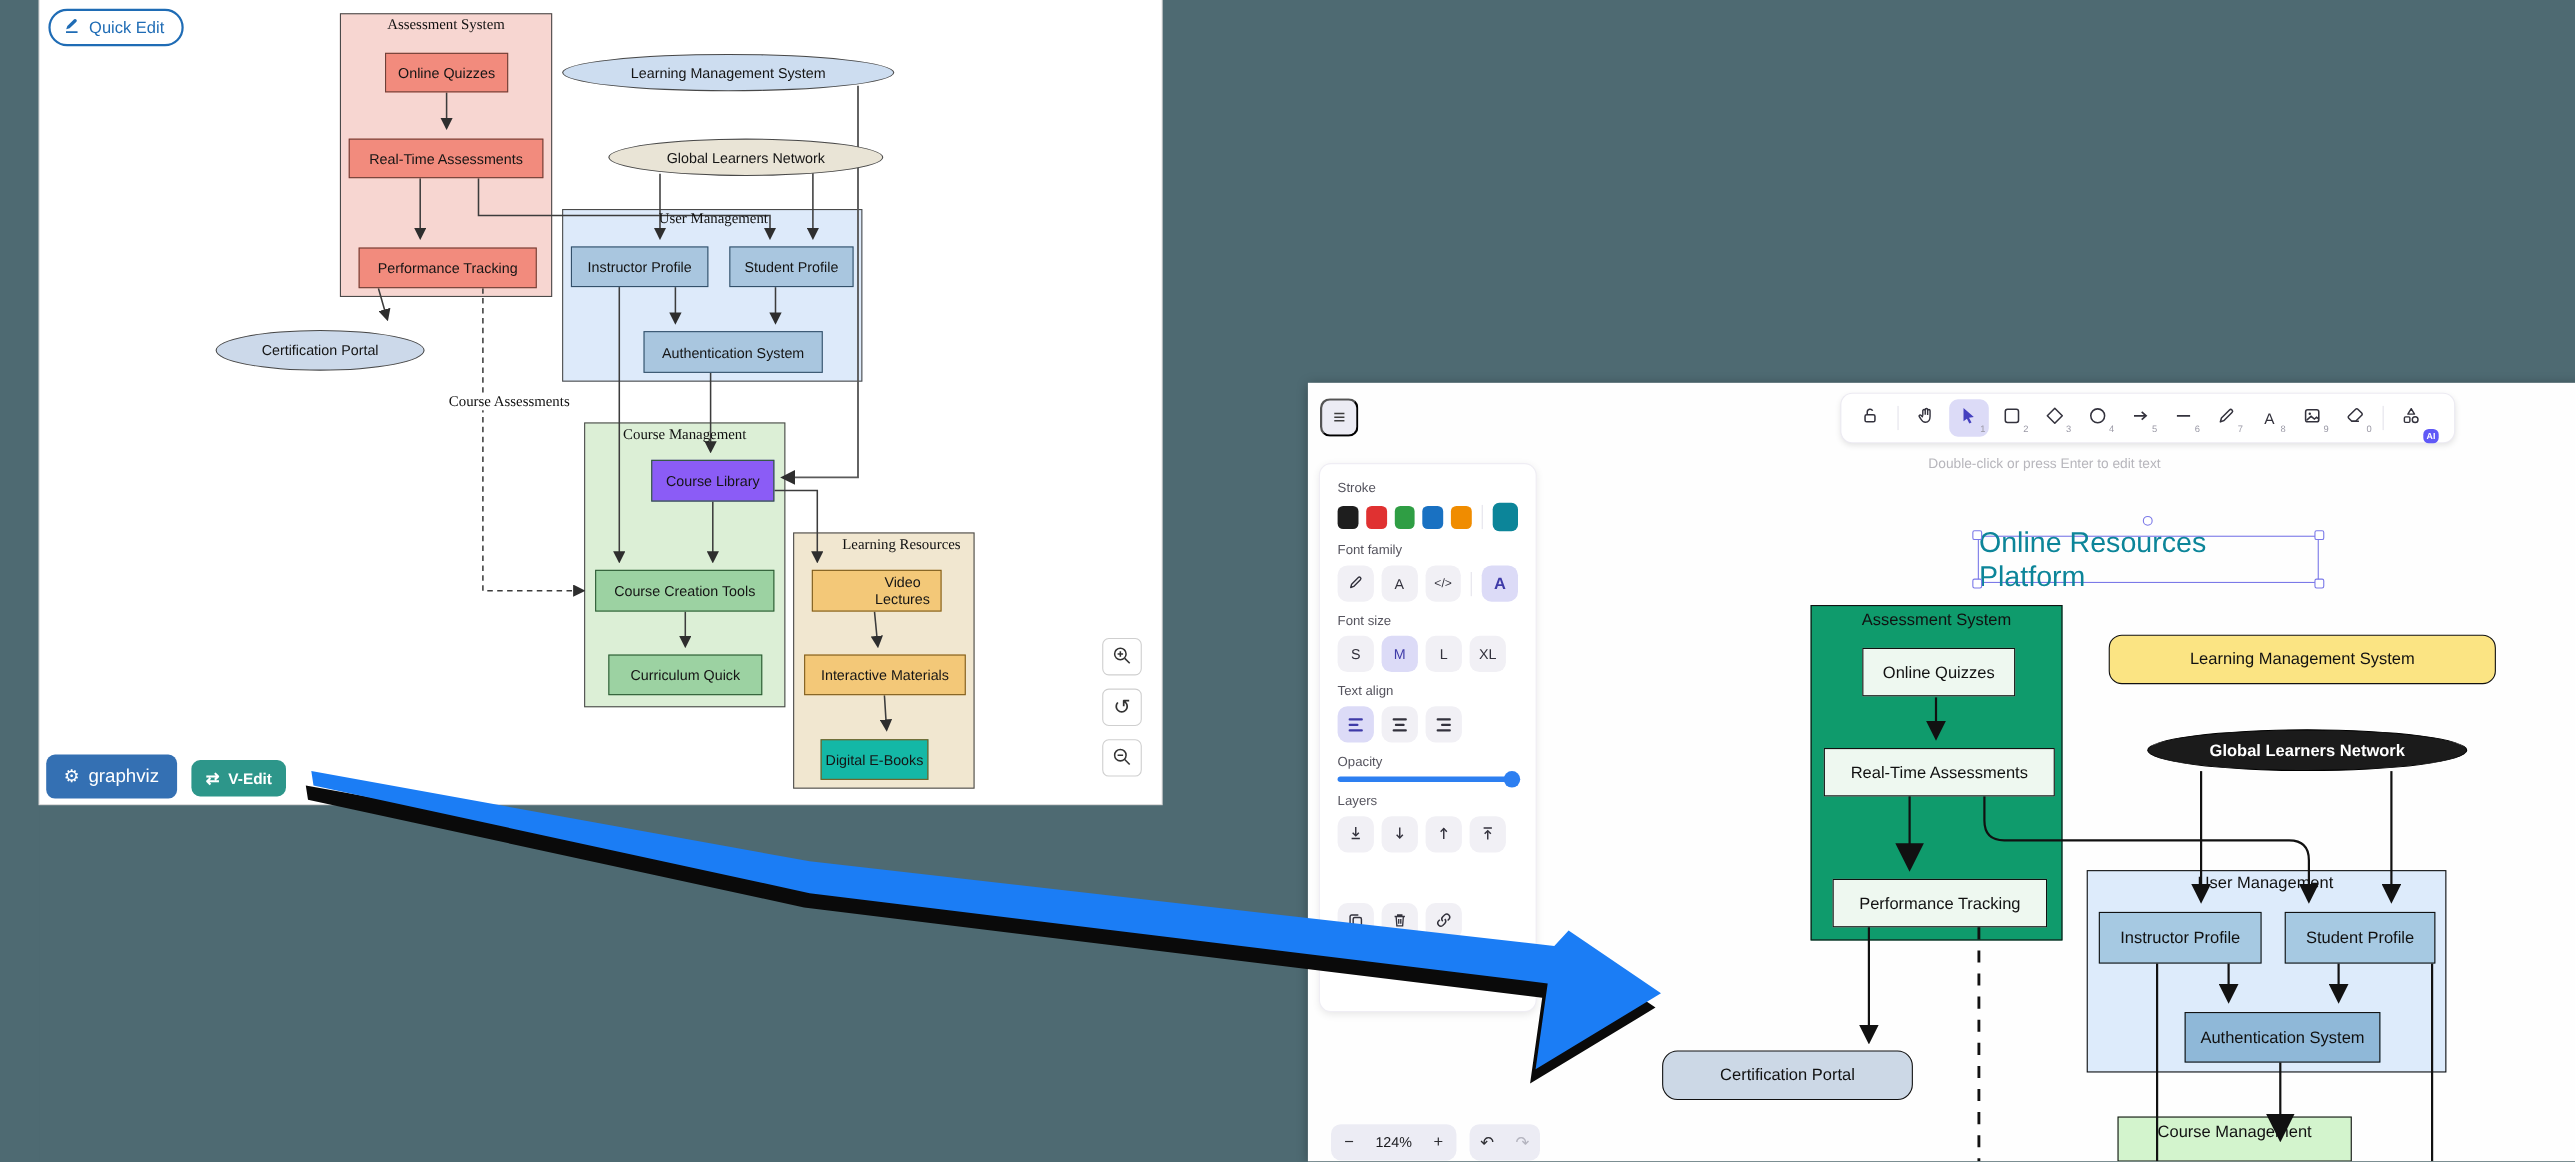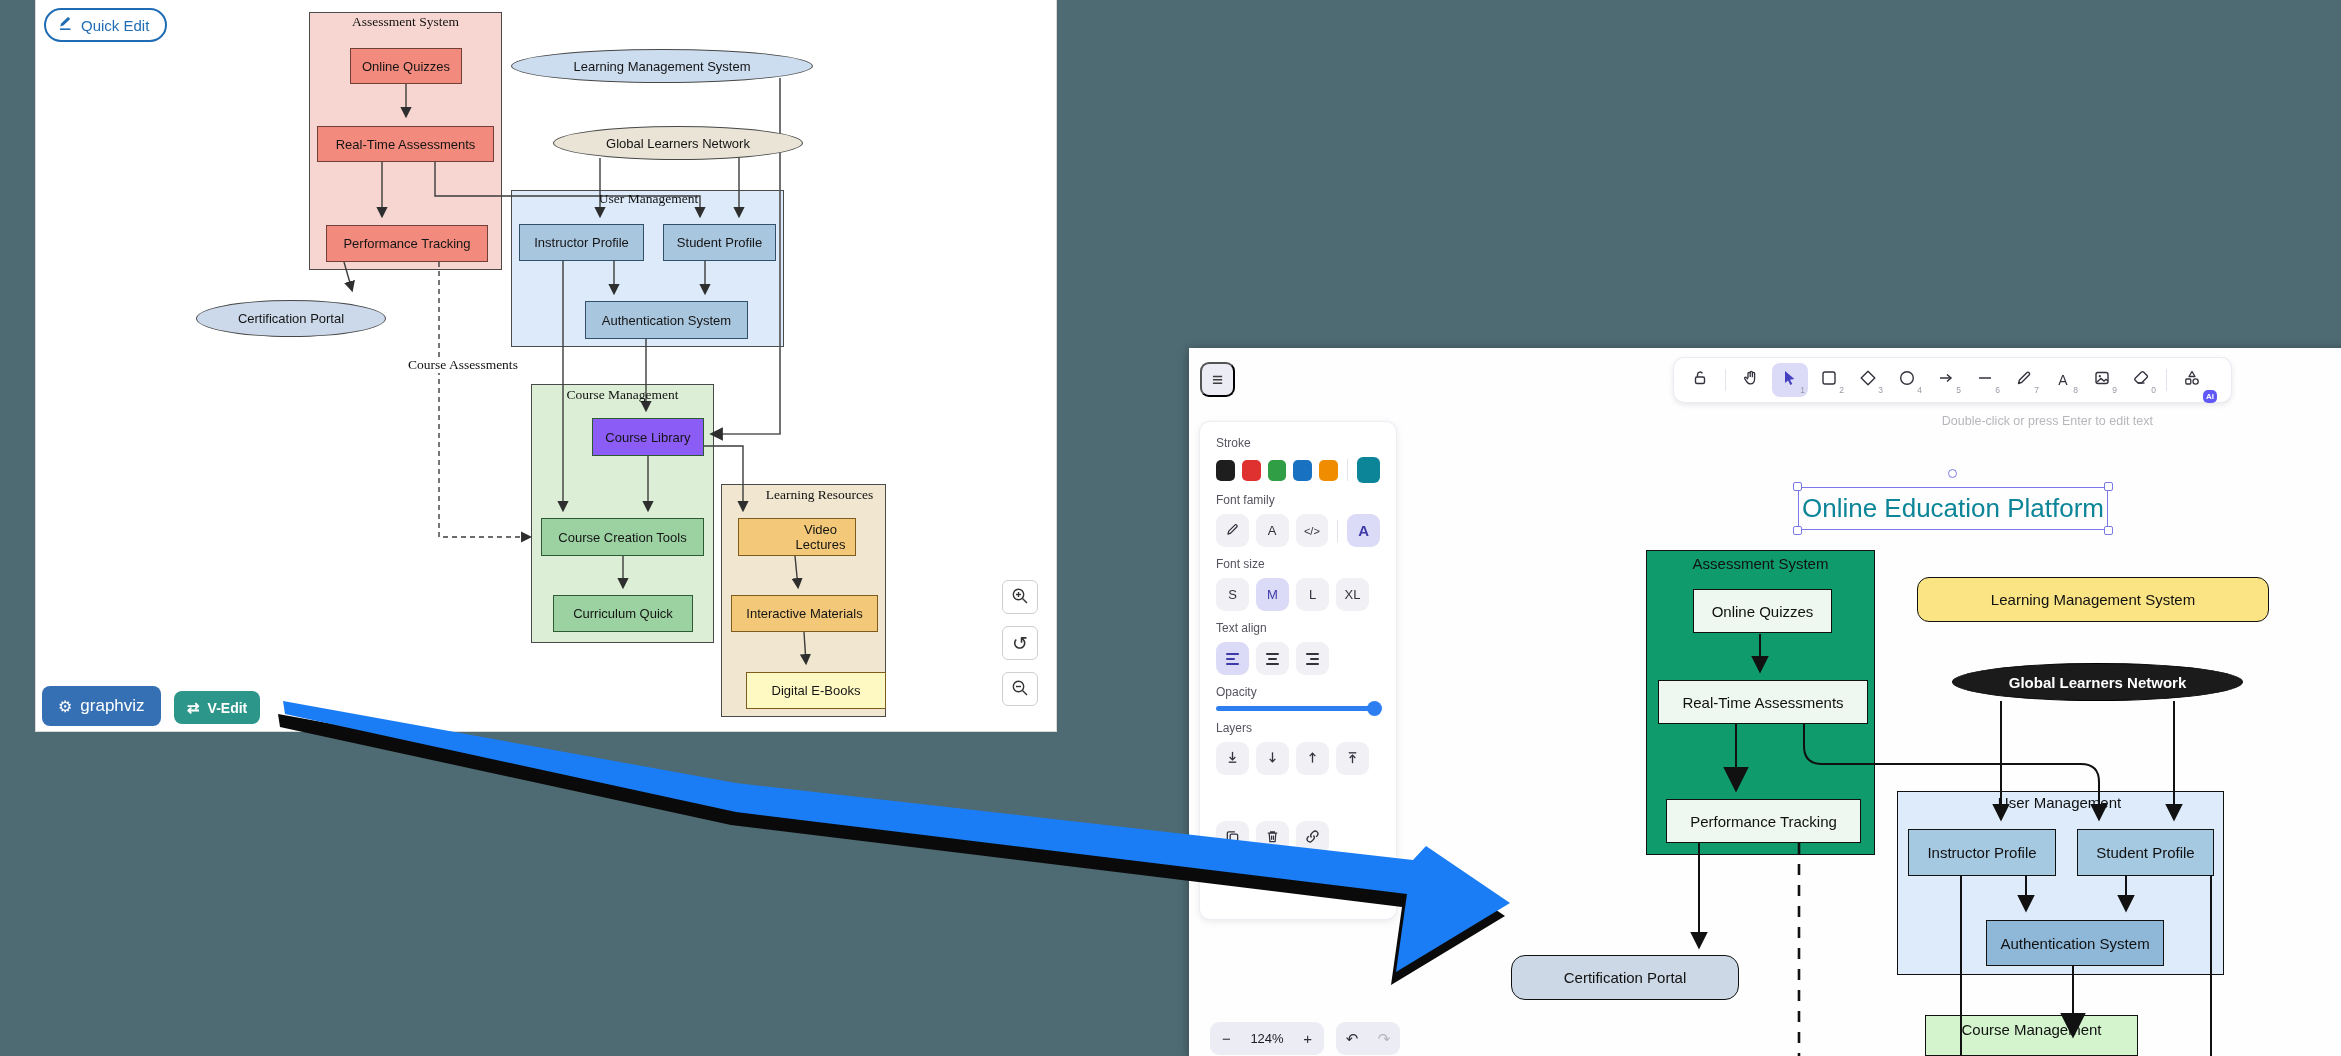--- a/index.html
+++ b/index.html
@@ -27,21 +27,21 @@
   .r-cluster-label { position:absolute; z-index:3; font-size:15px; color:#111; text-align:center; }
   .r-node { position:absolute; z-index:3; display:flex; align-items:center; justify-content:center; font-size:15px; color:#111; border:1.7px solid #111; text-align:center; }
   .rsvg { position:absolute; left:0; top:0; z-index:5; pointer-events:none; }
   .hamburger { position:absolute; left:11px; top:14px; width:35px; height:35px; border-radius:9px; background:#ececf4; display:flex; align-items:center; justify-content:center; font-size:19px; color:#3d3d3d; cursor:pointer; z-index:8; }
   .toolbar { position:absolute; left:485px; top:10px; width:557px; height:44px; background:#fff; border-radius:10px; box-shadow:0 0 0 1px #eceaf2, 0 2px 6px rgba(0,0,0,.12); display:flex; align-items:center; padding:0 8px; gap:3px; z-index:8; }
   .tool { position:relative; width:36px; height:34px; border-radius:8px; display:flex; align-items:center; justify-content:center; color:#33323d; cursor:pointer; }
   .tool.active { background:#dcdbf7; color:#4440bf; }
   .tool .num { position:absolute; right:3px; bottom:2px; font-size:8.5px; color:#9a99a6; }
   .tb-div { width:1px; height:22px; background:#e4e3ec; margin:0 4px; }
   .ai-badge { position:absolute; right:-7px; bottom:-6px; background:#6059f7; color:#fff; font-size:8px; font-weight:700; border-radius:5px; padding:2px 3px; }
-  .hint { position:absolute; left:564px; top:66px; width:400px; text-align:right; font-size:12.5px; color:#b7b6bc; z-index:7; }
+  .hint { position:absolute; left:564px; top:66px; width:400px; text-align:left; font-size:12.5px; color:#b7b6bc; z-index:7; }
   .props { position:absolute; left:11px; top:74px; width:196px; height:497px; background:#fff; border-radius:10px; box-shadow:0 0 0 1px #efedf4, 0 2px 8px rgba(0,0,0,.1); padding:14px 16px; z-index:8; }
   .sec-label { font-size:12px; color:#55545e; margin:10px 0 7px; }
   .sec-label:first-child { margin-top:0; }
   .row { display:flex; align-items:center; gap:7px; }
   .swatch { width:21px; height:21px; border-radius:5px; cursor:pointer; }
   .sw-div { width:1px; height:22px; background:#e4e3ec; margin:0 2px; }
   .swatch.big { width:26px; height:26px; border-radius:6px; }
   .pbtn { width:33px; height:33px; border-radius:9px; background:#f1f0f5; display:flex; align-items:center; justify-content:center; font-size:13px; color:#33323d; cursor:pointer; }
   .pbtn.active { background:#dcdbf7; color:#3e3aa8; }
   .slider-track { position:relative; width:164px; height:5px; border-radius:3px; background:#2d7ff1; margin:6px 0 4px; }
@@ -122,21 +122,21 @@
     <div class="node ellipse" style="left:517px;top:126px;width:250px;height:34px;background:#e9e4d6;">Global Learners Network</div>
     <div class="node" style="left:483px;top:224px;width:125px;height:37px;background:#a9c6df;border-color:#33506a;">Instructor Profile</div>
     <div class="node" style="left:627px;top:224px;width:113px;height:37px;background:#a9c6df;border-color:#33506a;">Student Profile</div>
     <div class="node" style="left:549px;top:301px;width:163px;height:38px;background:#a9c6df;border-color:#33506a;">Authentication System</div>
     <div class="node ellipse" style="left:160px;top:300px;width:190px;height:37px;background:#ccd9ea;">Certification Portal</div>
     <div class="node" style="left:556px;top:418px;width:112px;height:38px;background:#8b5cf6;border-color:#2d5a33;">Course Library</div>
     <div class="node" style="left:505px;top:518px;width:163px;height:38px;background:#9cd2a2;border-color:#2d5a33;">Course Creation Tools</div>
     <div class="node" style="left:517px;top:595px;width:140px;height:37px;background:#9cd2a2;border-color:#2d5a33;">Curriculum Quick</div>
     <div class="node" style="left:702px;top:518px;width:118px;height:38px;background:#f3c878;border-color:#7d5c1e;padding-left:47px;">Video Lectures</div>
     <div class="node" style="left:695px;top:595px;width:147px;height:37px;background:#f3c878;border-color:#7d5c1e;">Interactive Materials</div>
-    <div class="node" style="left:710px;top:672px;width:140px;height:37px;background:#fef9c3;border-color:#7d5c1e;">Digital E-Books</div>
+    <div class="node" style="left:710px;top:672px;width:98px;height:37px;background:#14b8a6;border-color:#7d5c1e;">Digital E-Books</div>
 
     <div class="edge-label" style="left:372px;top:357px;width:140px;background:#fff;">Course Assessments</div>
 
     <button class="zoom-btn" style="left:966px;top:580px;">
       <span><svg width="18" height="18" viewBox="0 0 18 18" fill="none" stroke="#333" stroke-width="1.4">
             <circle cx="7.5" cy="7.5" r="5.2"></circle>
             <line x1="11.5" y1="11.5" x2="16" y2="16"></line>
             <line x1="5" y1="7.5" x2="10" y2="7.5"></line>
             <line x1="7.5" y1="5" x2="7.5" y2="10"></line>
           </svg></span>
@@ -204,21 +204,21 @@
         <path d="M610,495 V708" stroke-width="2.6" stroke-dasharray="11 10"></path>
       </g>
     </svg>
 
     <div class="sel-box">
       <div class="rot-handle"></div>
       <div class="handle" style="left:-6px;top:-6px;"></div>
       <div class="handle" style="right:-6px;top:-6px;"></div>
       <div class="handle" style="left:-6px;bottom:-6px;"></div>
       <div class="handle" style="right:-6px;bottom:-6px;"></div>
-      <div class="sel-text">Online Education Platform</div>
+      <div class="sel-text">Online Resources Platform</div>
     </div>
 
     <button class="hamburger">
       <span>≡</span>
     </button>
 
     <div class="toolbar">
       <div class="tool">
           <span><svg width="18" height="18" viewBox="0 0 18 18" fill="none" stroke="currentColor" stroke-width="1.4">
               <rect x="4.5" y="8" width="9" height="6.5" rx="1.5"></rect>

